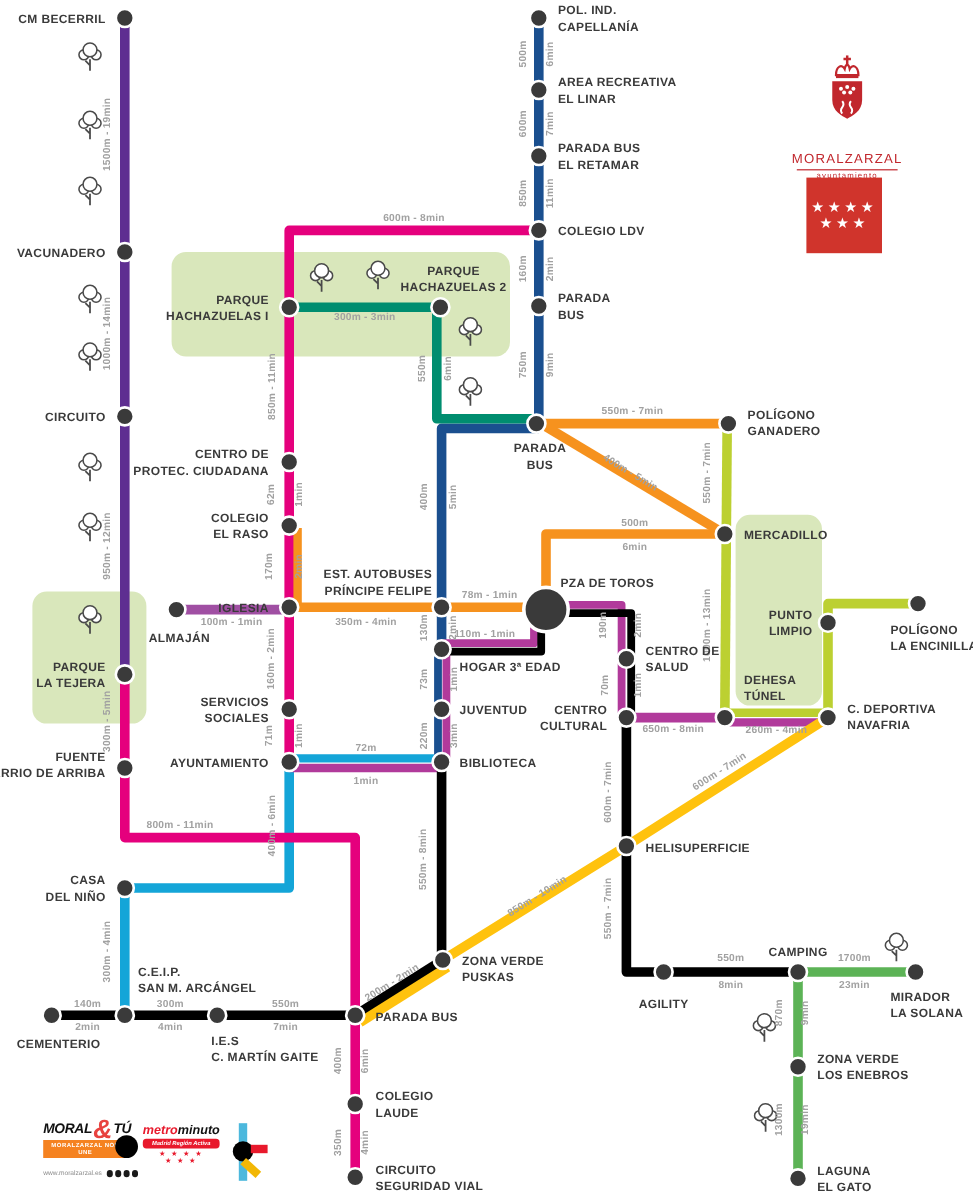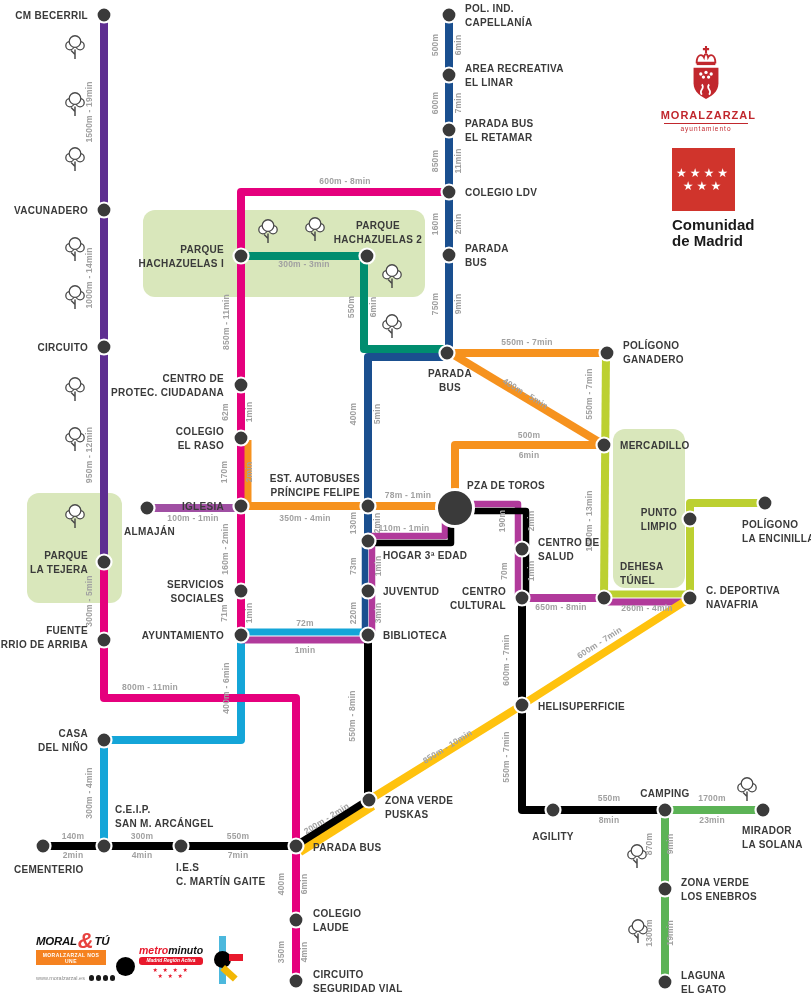--- a/index.html
+++ b/index.html
@@ -3,42 +3,42 @@
 <meta charset="utf-8">
 <title>Metrominuto Moralzarzal</title>
 <style>
   html,body{margin:0;padding:0;background:#fff;}
   body{width:811px;height:1000px;position:relative;overflow:hidden;
        font-family:"Liberation Sans","DejaVu Sans",sans-serif;}
   #map{position:absolute;left:0;top:0;}
   .logo{position:absolute;}
   
   .logo-ayto{left:656px;top:46px;width:100px;text-align:center;}
-  .ayto-name{color:#c1272d;font-size:11px;font-weight:bold;letter-spacing:1px;margin-top:3px;text-align:right;}
+  .ayto-name{color:#c1272d;font-size:11px;font-weight:normal;letter-spacing:1px;margin-top:20px;}
   .ayto-rule{height:1px;background:#c1272d;width:84px;margin:2px auto 1px auto;}
   .ayto-sub{color:#c1272d;font-size:6.5px;letter-spacing:1px;}
   
   .logo-cam{left:672px;top:148px;width:130px;}
   .cam-flag{width:63px;height:63px;background:#d0342c;padding-top:0;box-sizing:border-box;
             display:flex;flex-direction:column;justify-content:center;}
   .cam-stars{color:#fff;font-size:12px;letter-spacing:3px;text-align:center;line-height:13px;}
   .cam-text{margin-top:6px;font-size:15px;font-weight:bold;color:#1a1a1a;line-height:16px;}
   
   .logo-moraltu{left:36px;top:933px;width:70px;}
   .mt-row{display:flex;align-items:center;font-style:italic;}
   .mt-word{font-size:11.5px;font-weight:900;color:#111;letter-spacing:-0.3px;}
   .mt-amp{font-size:22px;font-weight:900;color:#e8423f;line-height:16px;margin:0 1px;}
   .mt-bar{background:#f58220;color:#fff;font-size:5px;font-weight:bold;text-align:center;
           letter-spacing:0.4px;padding:1.5px 1px;margin-top:1px;}
   .mt-webrow{display:flex;align-items:center;gap:4px;margin-top:10px;}
   .mt-web{font-size:5.5px;color:#8a8a8a;white-space:nowrap;}
   .mt-social{display:flex;gap:1.5px;}
   .mt-social span{width:5.5px;height:5.5px;border-radius:50%;background:#1a1a1a;display:block;}
   
-  .logo-mm{left:116px;top:936px;display:flex;align-items:center;}
+  .logo-mm{left:96px;top:936px;display:flex;align-items:flex-start;}
   .mm-dot{width:19px;height:19px;border-radius:50%;background:#000;margin-top:10px;flex:none;}
   .mm-center{margin-left:4px;width:64px;}
   .mm-word{font-style:italic;font-weight:900;font-size:10.5px;white-space:nowrap;}
   .mm-word .red{color:#e8192c;}
   .mm-word .blk{color:#111;}
   .mm-badge{background:#e8192c;border-radius:3px;color:#fff;font-size:4.8px;font-style:italic;
             font-weight:bold;text-align:center;padding:1.5px 2px;margin-top:1px;}
   .mm-stars{color:#e8192c;font-size:6px;letter-spacing:1.5px;line-height:6px;text-align:center;margin-top:2px;}
   .mm-deco{position:relative;width:34px;height:50px;margin-left:8px;flex:none;}
   .mm-cyan{position:absolute;left:8px;top:0;width:7px;height:48px;background:#4cb8dd;}
@@ -400,24 +400,20 @@
   <div class="ayto-name">MORALZARZAL</div>
   <div class="ayto-rule"></div>
   <div class="ayto-sub">ayuntamiento</div>
 </div>
 
 <div class="logo logo-cam">
   <div class="cam-flag">
     <div class="cam-stars">★★★★</div>
     <div class="cam-stars">★★★</div>
   </div>
-  <div class="cam-text">
-    <div>Comunidad</div>
-    <div>de Madrid</div>
-  </div>
 </div>
 
 <div class="logo logo-moraltu">
   <div class="mt-row">
     <span class="mt-word">MORAL</span>
     <span class="mt-amp">&amp;</span>
     <span class="mt-word">TÚ</span>
   </div>
   <div class="mt-bar">MORALZARZAL NOS UNE</div>
   <div class="mt-webrow">

